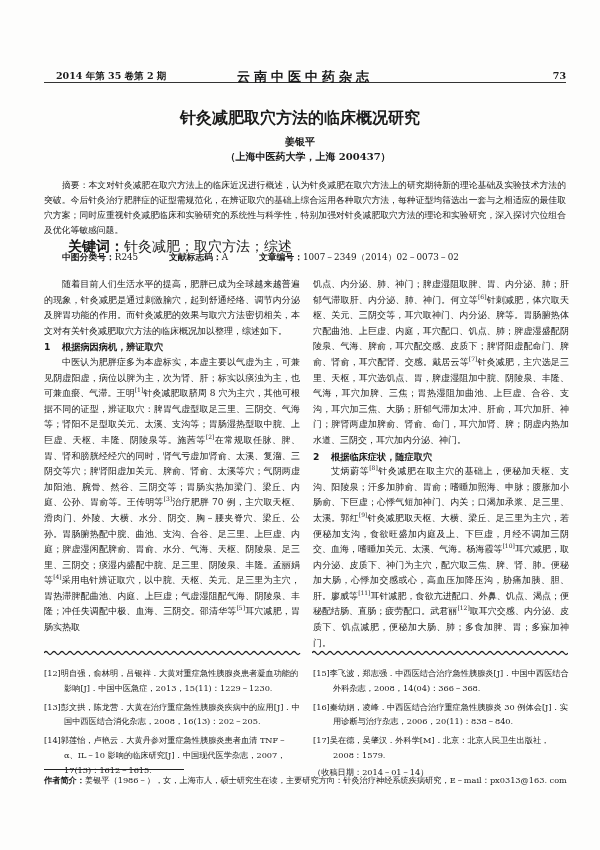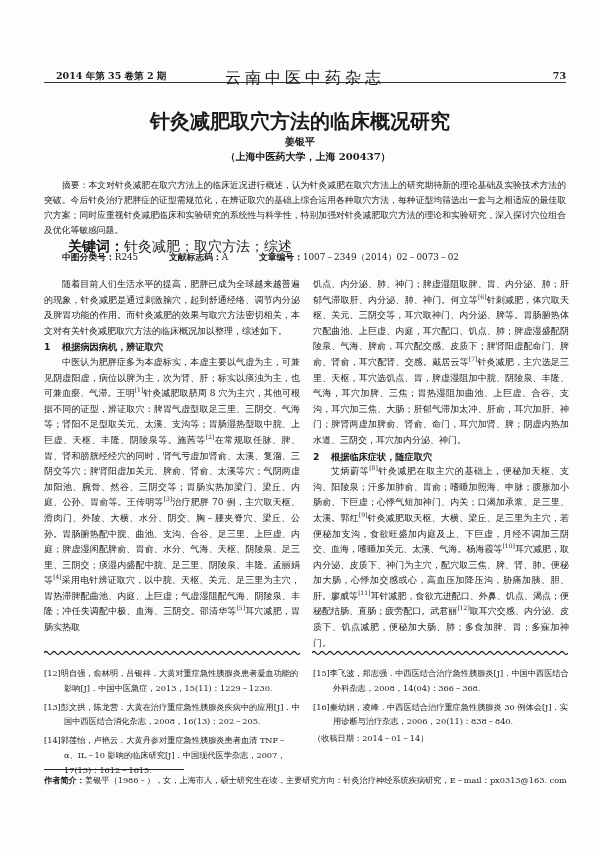--- a/index.html
+++ b/index.html
@@ -3,23 +3,23 @@
 <meta charset="utf-8">
 <style>
   html, body { margin: 0; padding: 0; }
   body {
     width: 600px; height: 850px; background: #fdfdfc; position: relative; overflow: hidden;
     font-family: "DejaVu Serif", "Liberation Serif", serif; color: #1a1a1a;
   }
   .abs { position: absolute; }
   .header { left: 44px; right: 34px; top: 68px; height: 14px; border-bottom: 1px solid #333; font-size: 9.5px; }
   .header .issue { position: absolute; left: 12px; top: 2px; font-weight: bold; }
-  .header .journal { position: absolute; left: 0; right: 0; top: 0; text-align: center; font-weight: normal; font-size: 16px; letter-spacing: 4px; }
+  .header .journal { position: absolute; left: 0; right: 0; top: 0; text-align: center; font-weight: bold; font-size: 13px; letter-spacing: 4px; }
   .header .page { position: absolute; right: 0; top: 2px; font-weight: bold; }
-  .title { left: 0; right: 0; top: 108px; text-align: center; font-family: "DejaVu Sans", sans-serif; font-weight: bold; font-size: 20px; }
+  .title { left: 0; right: 0; top: 108px; text-align: center; font-family: "DejaVu Sans", sans-serif; font-weight: bold; font-size: 16px; }
   .author { left: 0; right: 0; top: 135px; text-align: center; font-size: 10px; font-weight: bold; }
   .affil { left: 0; right: 0; top: 150px; text-align: center; font-size: 10px; font-weight: bold; padding-left: 16px; }
   .abstract { left: 44px; width: 522px; top: 178px; font-size: 8.8px; line-height: 15px; text-indent: 18px; text-align: justify; }
   .abstract .lbl { font-weight: normal; font-family: "DejaVu Sans", sans-serif; }
   .kw { left: 68px; top: 238px; font-size: 14px; }
   .kw .lbl { font-weight: bold; font-family: "DejaVu Sans", sans-serif; }
   .cls { left: 62px; top: 252px; font-size: 8.8px; width: 500px; }
   .cls span.lbl { font-weight: bold; font-family: "DejaVu Sans", sans-serif; }
   .cls .item { display: inline-block; margin-right: 28px; }
   .col { top: 277px; width: 256px; font-size: 9px; line-height: 15.6px; text-align: justify; }
@@ -89,19 +89,20 @@
 
 <div class="abs refs left">
   <p class="ref">[12]明自强，俞林明，吕银祥．大黄对重症急性胰腺炎患者凝血功能的影响[J]．中国中医急症，2013，15(11)：1229－1230.</p>
   <p class="ref">[13]彭文拱，陈龙营．大黄在治疗重症急性胰腺炎疾病中的应用[J]．中国中西医结合消化杂志，2008，16(13)：202－205.</p>
   <p class="ref">[14]郭莲怡，卢艳云．大黄丹参对重症急性胰腺炎患者血清 TNF－α、IL－10 影响的临床研究[J]．中国现代医学杂志，2007，17(13)：1612－1615.</p>
 </div>
 
 <div class="abs refs right">
   <p class="ref">[15]李飞波，郑志强．中西医结合治疗急性胰腺炎[J]．中国中西医结合外科杂志，2008，14(04)：366－368.</p>
   <p class="ref">[16]秦幼娟，凌峰．中西医结合治疗重症急性胰腺炎 30 例体会[J]．实用诊断与治疗杂志，2006，20(11)：838－840.</p>
+  <p class="ref">[17]吴在德，吴肇汉．外科学[M]．北京：北京人民卫生出版社，2008：1579.</p>
   <div class="received">（收稿日期：2014－01－14）</div>
 </div>
 
 <div class="abs fn-sep"></div>
 <div class="abs bio">
   <span class="lbl">作者简介：</span><span>姜银平（1986－），女，上海市人，硕士研究生在读，主要研究方向：针灸治疗神经系统疾病研究，E－mail：px0313@163. com</span>
 </div>
 
 </body></html>

